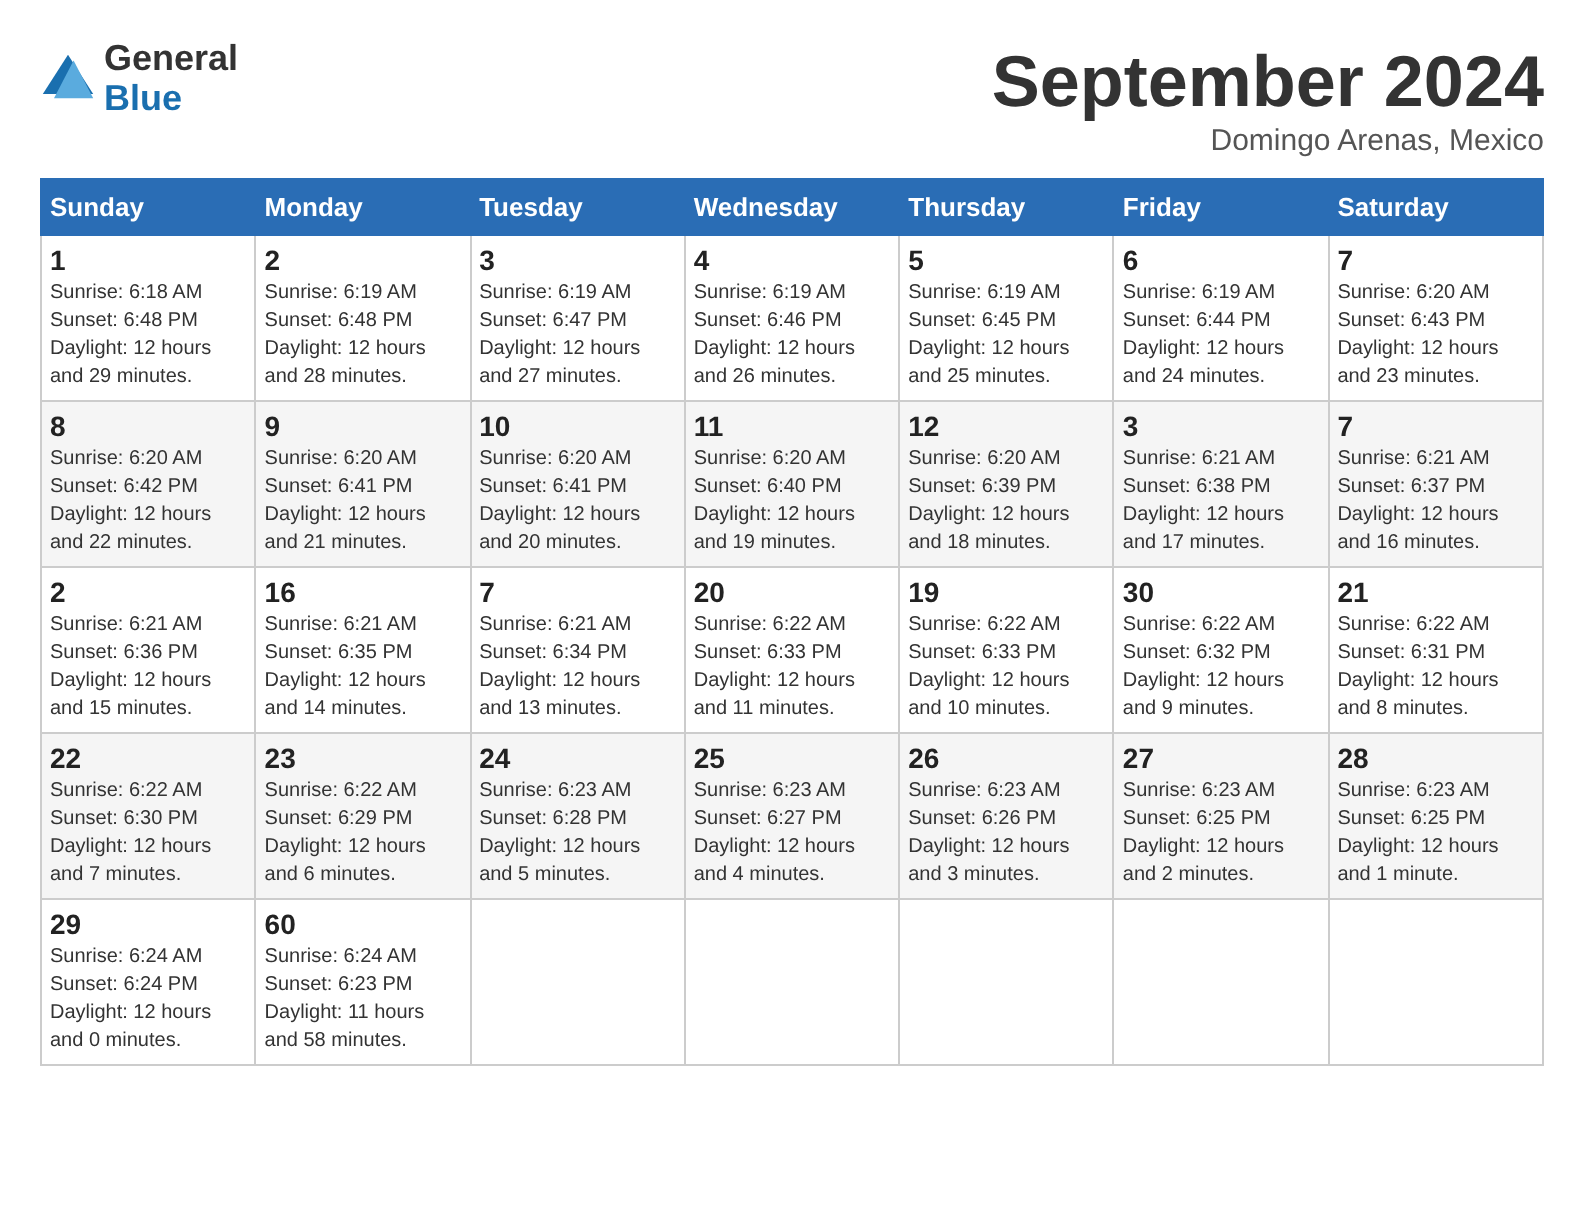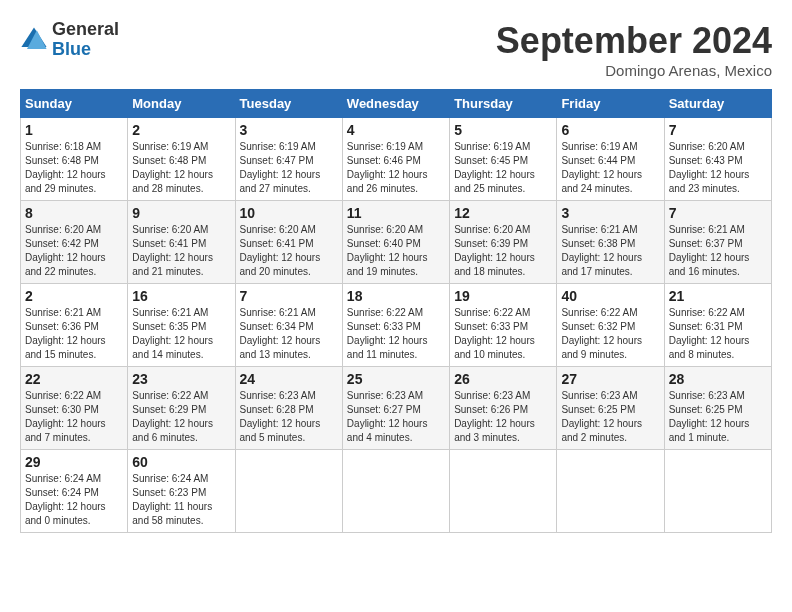--- a/index.html
+++ b/index.html
@@ -186,29 +186,29 @@
       </td>
         <td>
         <span class="day-num">16</span>
         <span class="day-info">Sunrise: 6:21 AM<br>Sunset: 6:35 PM<br>Daylight: 12 hours and 14 minutes.</span>
       </td>
         <td>
         <span class="day-num">7</span>
         <span class="day-info">Sunrise: 6:21 AM<br>Sunset: 6:34 PM<br>Daylight: 12 hours and 13 minutes.</span>
       </td>
         <td>
-        <span class="day-num">18</span>
+        <span class="day-num">20</span>
         <span class="day-info">Sunrise: 6:22 AM<br>Sunset: 6:33 PM<br>Daylight: 12 hours and 11 minutes.</span>
       </td>
         <td>
         <span class="day-num">19</span>
         <span class="day-info">Sunrise: 6:22 AM<br>Sunset: 6:33 PM<br>Daylight: 12 hours and 10 minutes.</span>
       </td>
         <td>
-        <span class="day-num">40</span>
+        <span class="day-num">30</span>
         <span class="day-info">Sunrise: 6:22 AM<br>Sunset: 6:32 PM<br>Daylight: 12 hours and 9 minutes.</span>
       </td>
         <td>
         <span class="day-num">21</span>
         <span class="day-info">Sunrise: 6:22 AM<br>Sunset: 6:31 PM<br>Daylight: 12 hours and 8 minutes.</span>
       </td>
       </tr>
       <tr>
         <td>
         <span class="day-num">22</span>

